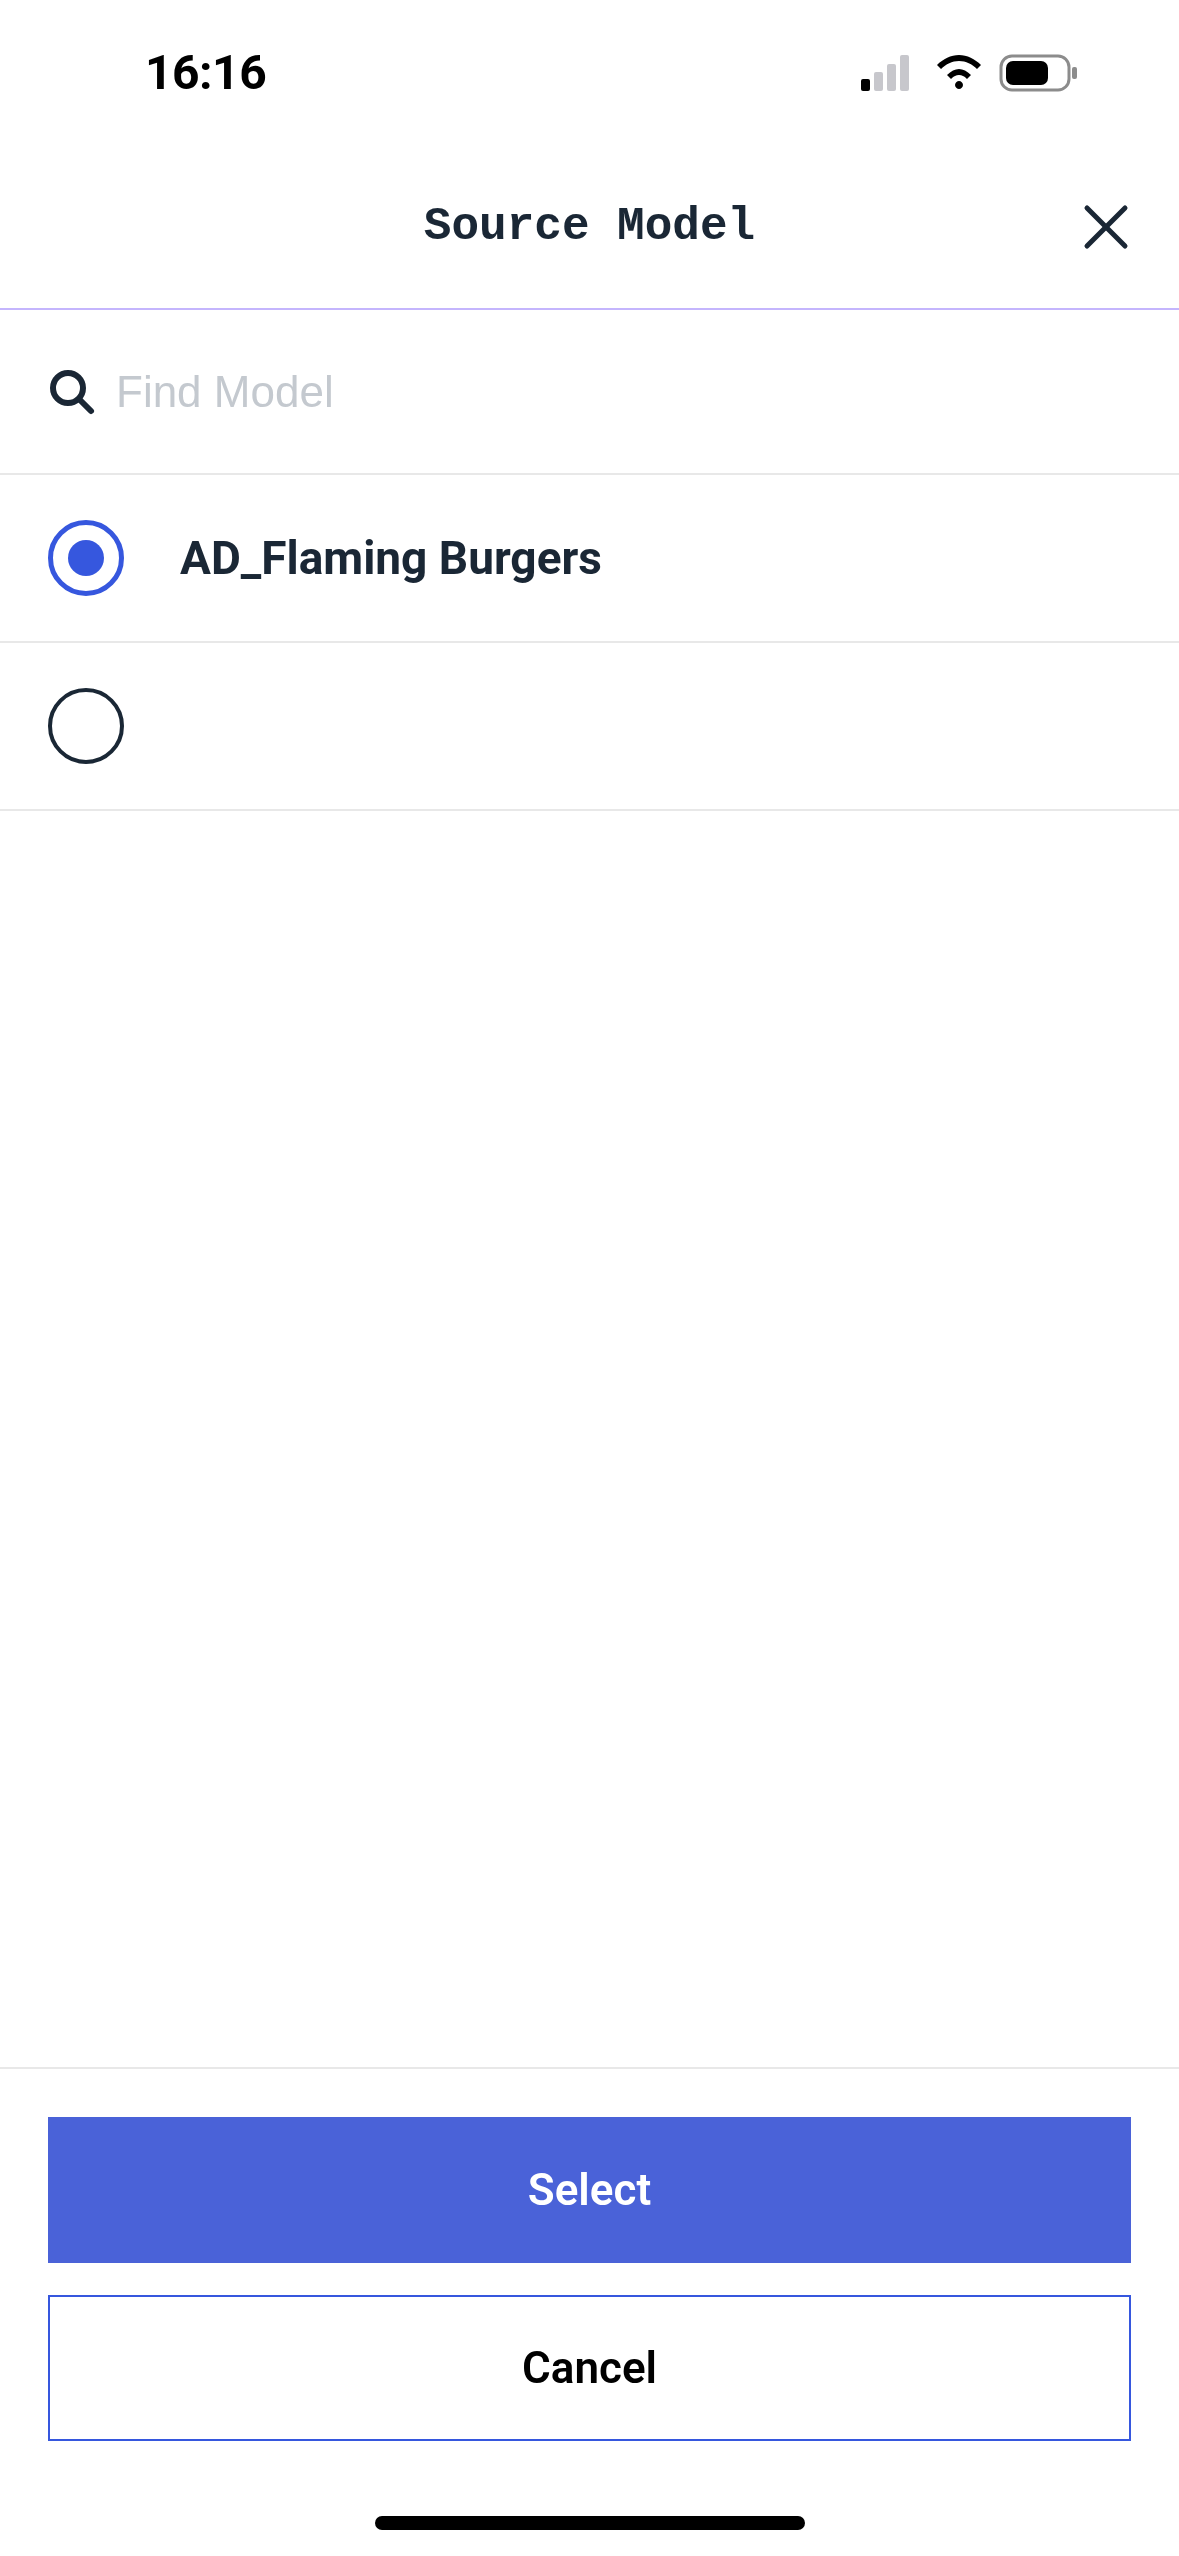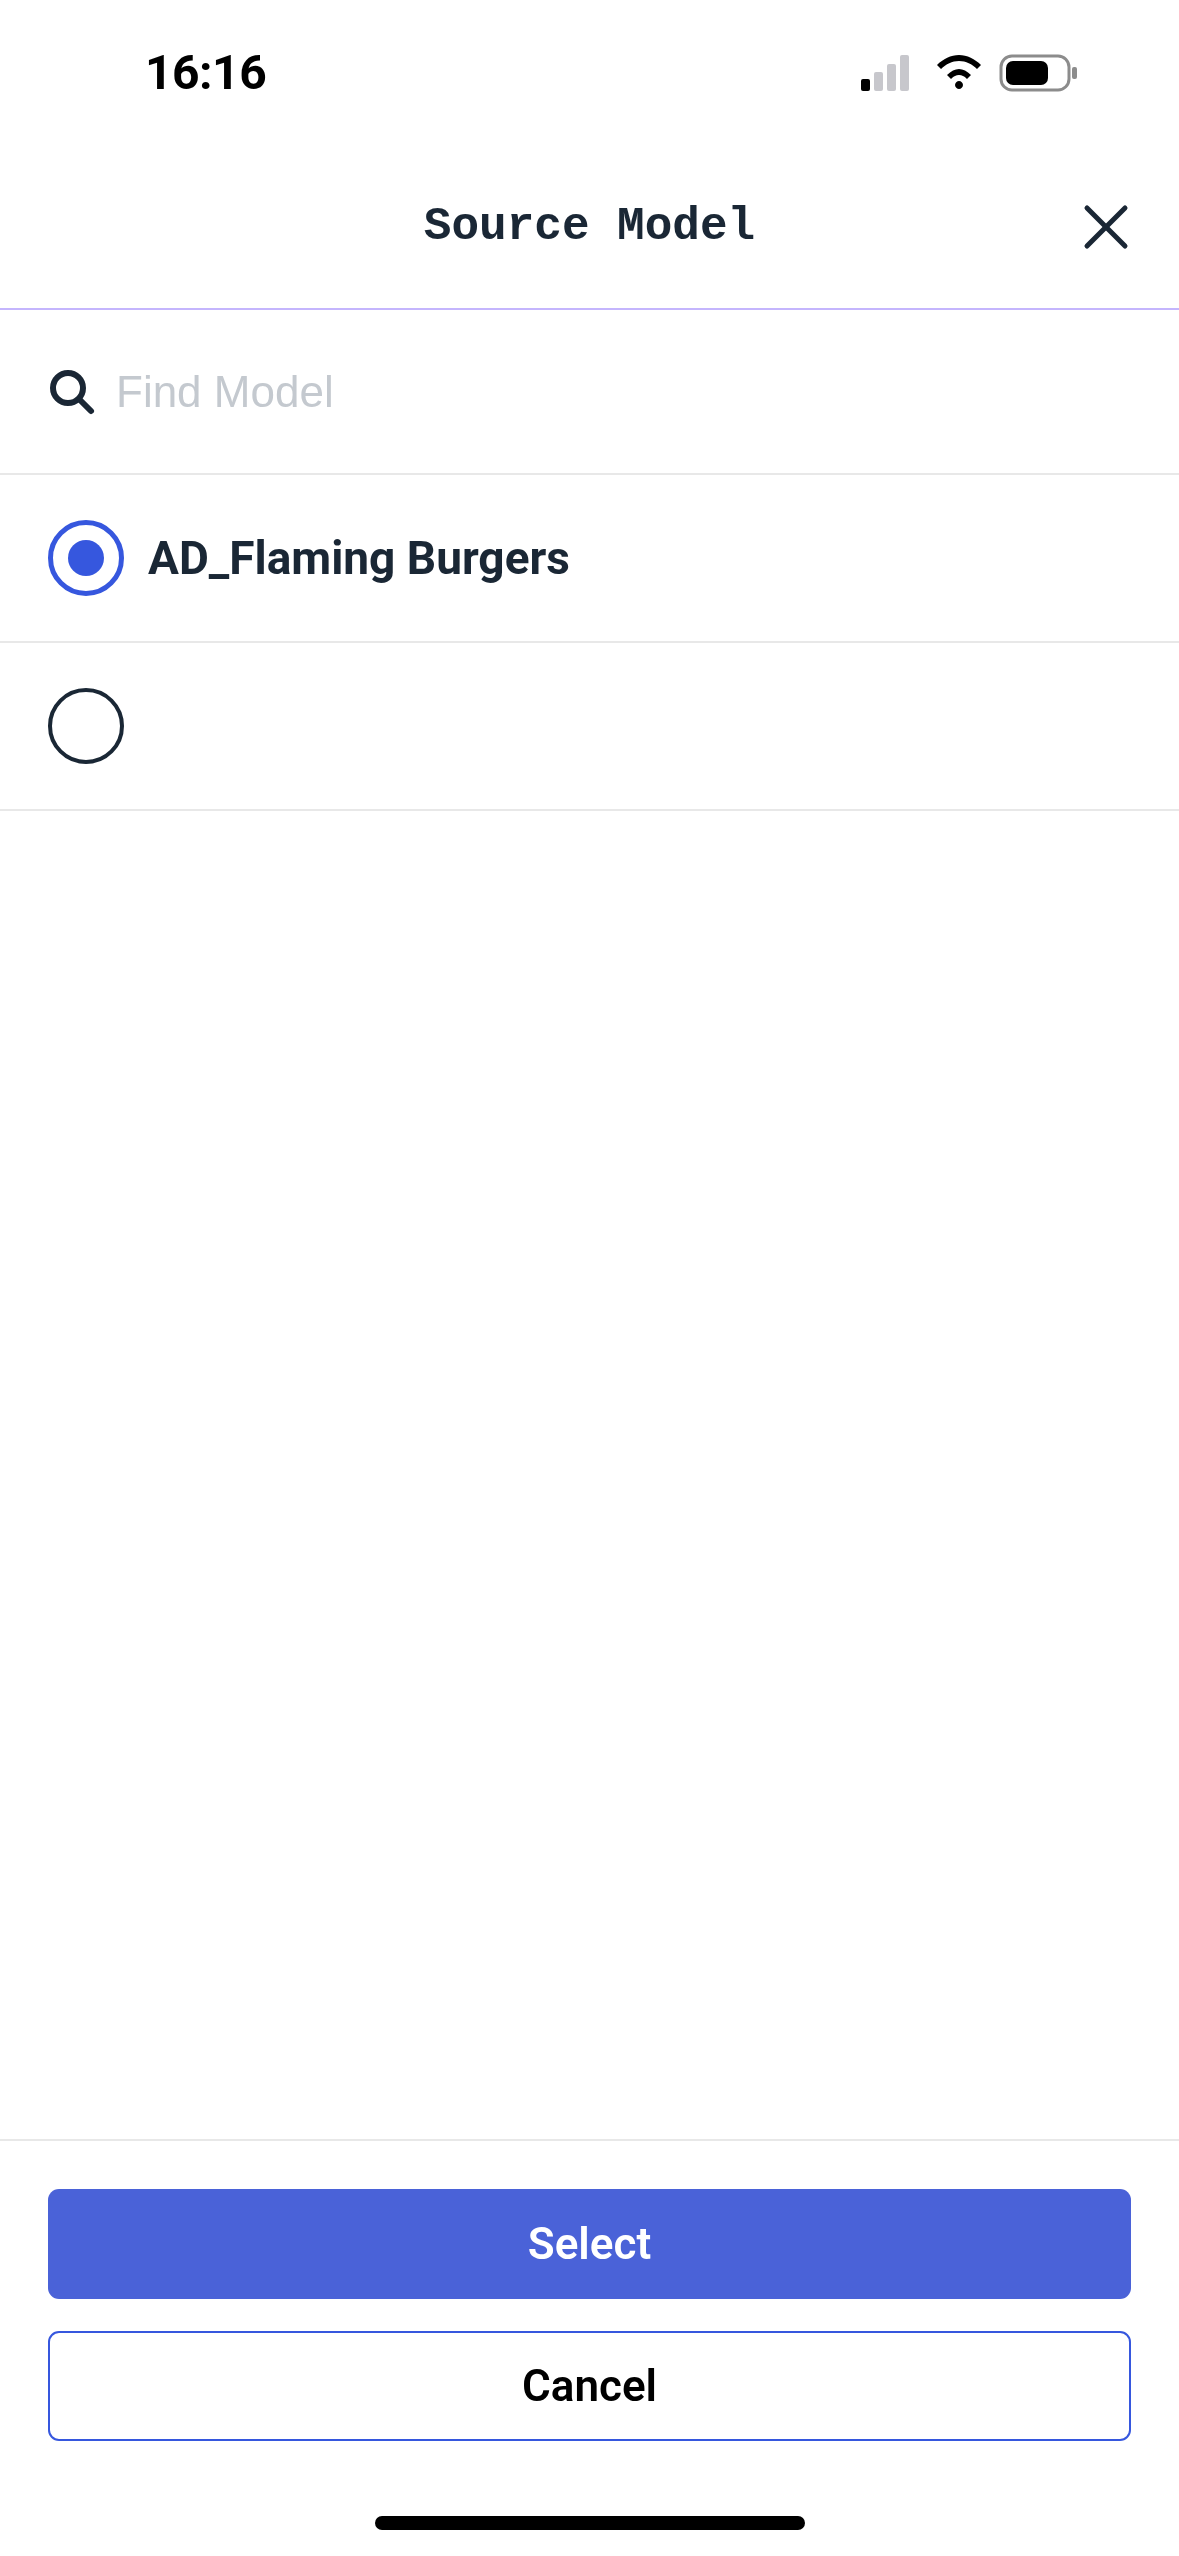--- a/index.html
+++ b/index.html
@@ -107,21 +107,21 @@
     }
     .search-input::placeholder {
       color: #c4c9cf;
     }
     .list-item {
       height: 168px;
       display: flex;
       align-items: center;
       padding: 0 48px;
       border-bottom: 2px solid #e8e8e8;
-      gap: 24px;
+      gap: 56px;
       cursor: pointer;
     }
     .radio {
       width: 76px;
       height: 76px;
       border-radius: 50%;
       border: 4px solid #1a2735;
       display: flex;
       align-items: center;
       justify-content: center;
@@ -147,22 +147,22 @@
       bottom: 0;
       left: 0;
       right: 0;
       border-top: 2px solid #e8e8e8;
       padding: 48px 48px 115px 48px;
       display: flex;
       flex-direction: column;
       gap: 32px;
     }
     .btn {
-      height: 110px;
-      border-radius: 11px;
+      height: 146px;
+      border-radius: 0;
       display: flex;
       align-items: center;
       justify-content: center;
       font-size: 44px;
       font-weight: 600;
       cursor: pointer;
     }
     .btn-primary {
       background: #4a62d8;
       color: #ffffff;

